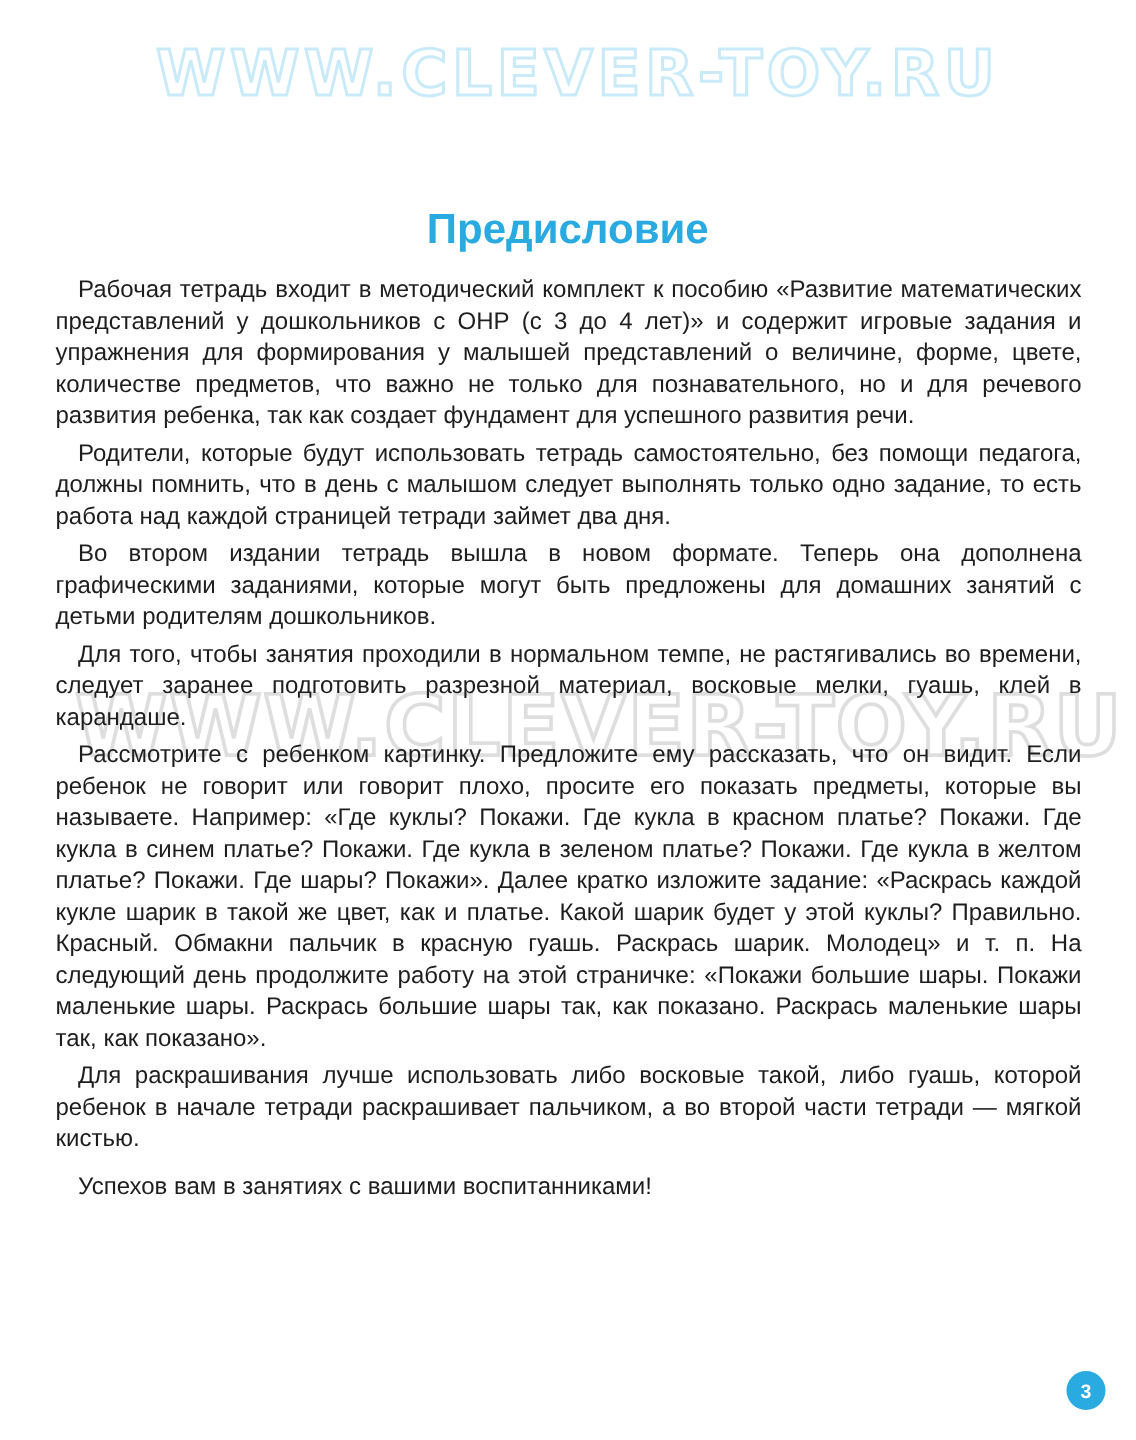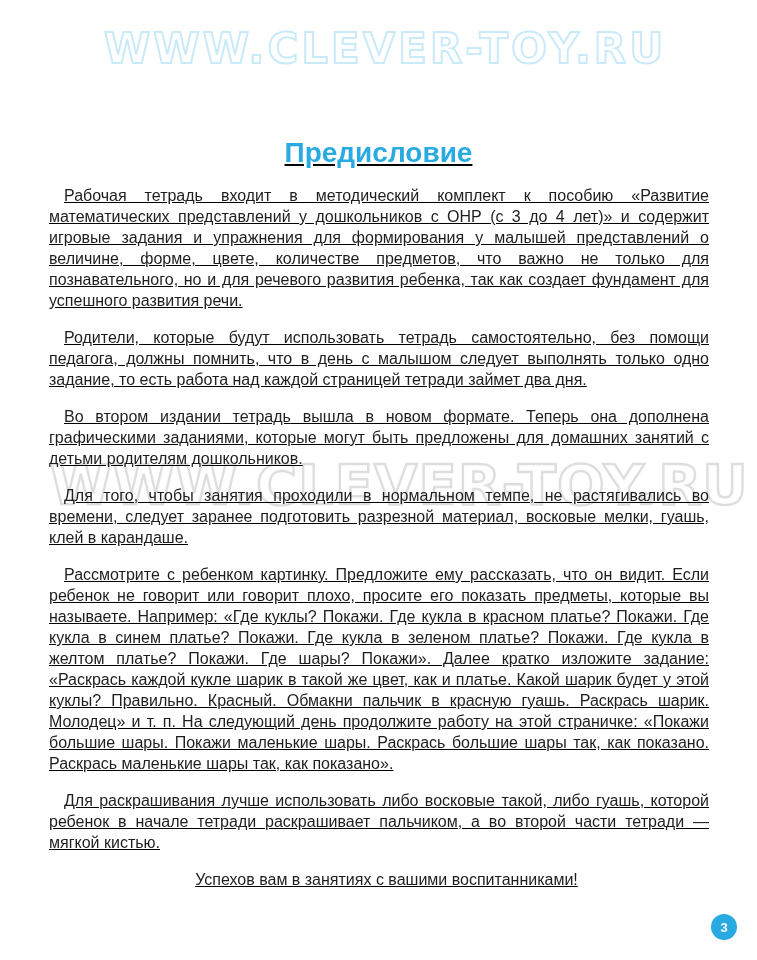--- a/index.html
+++ b/index.html
@@ -3,21 +3,20 @@
 <meta charset="utf-8">
 <style>
   html, body { margin: 0; padding: 0; background: #ffffff; }
   .page {
     position: relative;
     width: 757px;
     height: 960px;
     background: #ffffff;
     overflow: hidden;
     font-family: "Liberation Sans", sans-serif;
-    text-decoration: underline;
   }
   .watermark {
     position: absolute;
     font-family: "DejaVu Sans", sans-serif;
     font-weight: bold;
     white-space: nowrap;
     color: transparent;
     z-index: 1;
     pointer-events: none;
     user-select: none;
@@ -48,26 +47,26 @@
   .content {
     position: relative;
     z-index: 2;
     margin: 14px 32px 0 33px;
     font-size: 16px;
     line-height: 21px;
     text-align: justify;
     color: #1e1e1e;
   }
   .content p {
-    margin: 16px;
+    margin: 4px;
     text-indent: 15px;
   }
   .content p.closing {
     margin-top: 11px;
-    text-align: center;
+    text-align: left;
   }
   .page-number-badge {
     position: absolute;
     left: 711px;
     top: 914px;
     width: 26px;
     height: 26px;
     border-radius: 50%;
     background: #29abe2;
     color: #ffffff;

